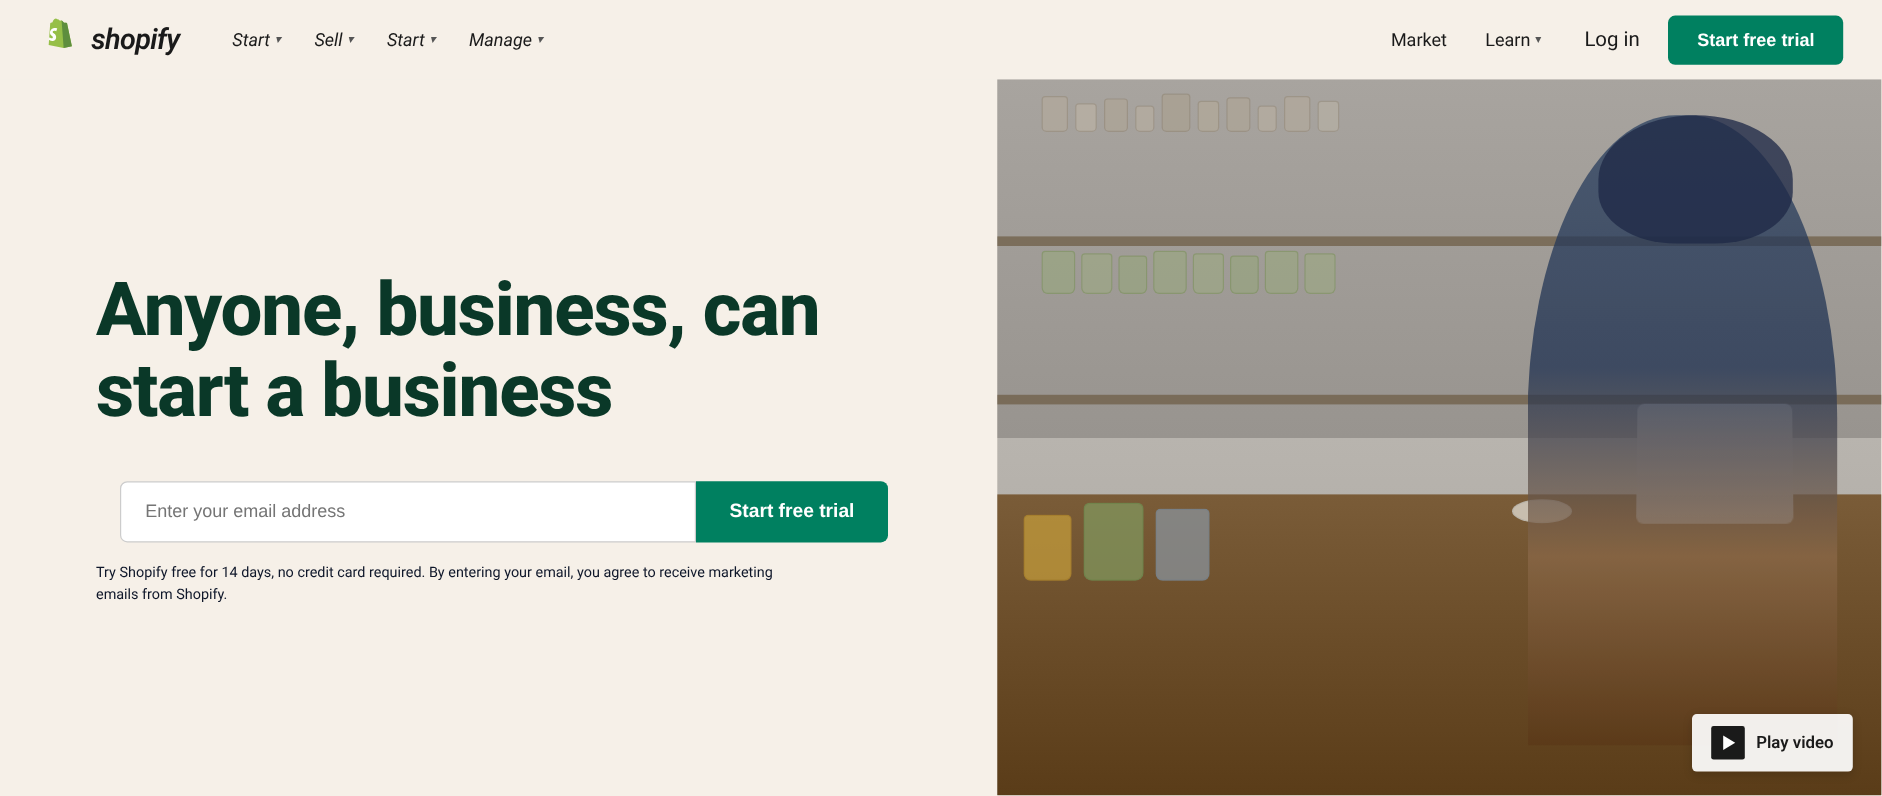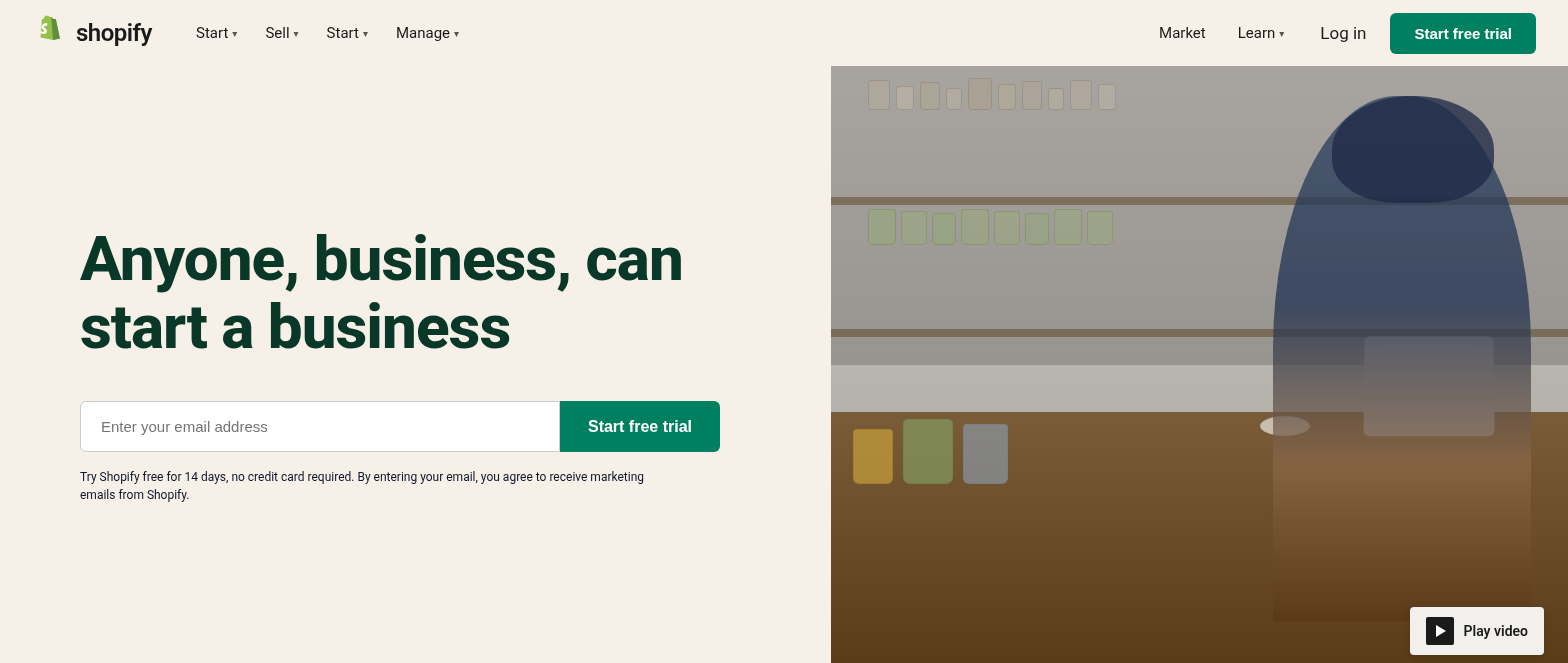--- a/index.html
+++ b/index.html
@@ -25,20 +25,21 @@
       height: 66px;
       background: #f6f0e8;
       position: relative;
       z-index: 10;
     }
 
     .navbar-left {
       display: flex;
       align-items: center;
       gap: 32px;
+      font-style: italic;
     }
 
     .logo {
       display: flex;
       align-items: center;
       gap: 8px;
       text-decoration: none;
     }
 
     .logo-icon {
@@ -138,20 +139,21 @@
       line-height: 1.1;
       margin-bottom: 40px;
       letter-spacing: -1px;
     }
 
     .email-form {
       display: flex;
       gap: 0;
       margin-bottom: 16px;
       max-width: 640px;
+      margin-left: 20px;
     }
 
     .email-input {
       flex: 1;
       padding: 16px 20px;
       font-size: 15px;
       border: 1.5px solid #ccc;
       border-radius: 6px 0 0 6px;
       outline: none;
       background: #fff;
@@ -188,21 +190,21 @@
     
     .scene {
       width: 100%;
       height: 100%;
       position: relative;
     }
 
     
     .play-video-btn {
       position: absolute;
-      bottom: 8px;
+      bottom: 20px;
       right: 24px;
       display: flex;
       align-items: center;
       gap: 10px;
       background: rgba(255,255,255,0.92);
       border-radius: 4px;
       padding: 10px 16px;
       cursor: pointer;
       font-size: 14px;
       font-weight: 600;

